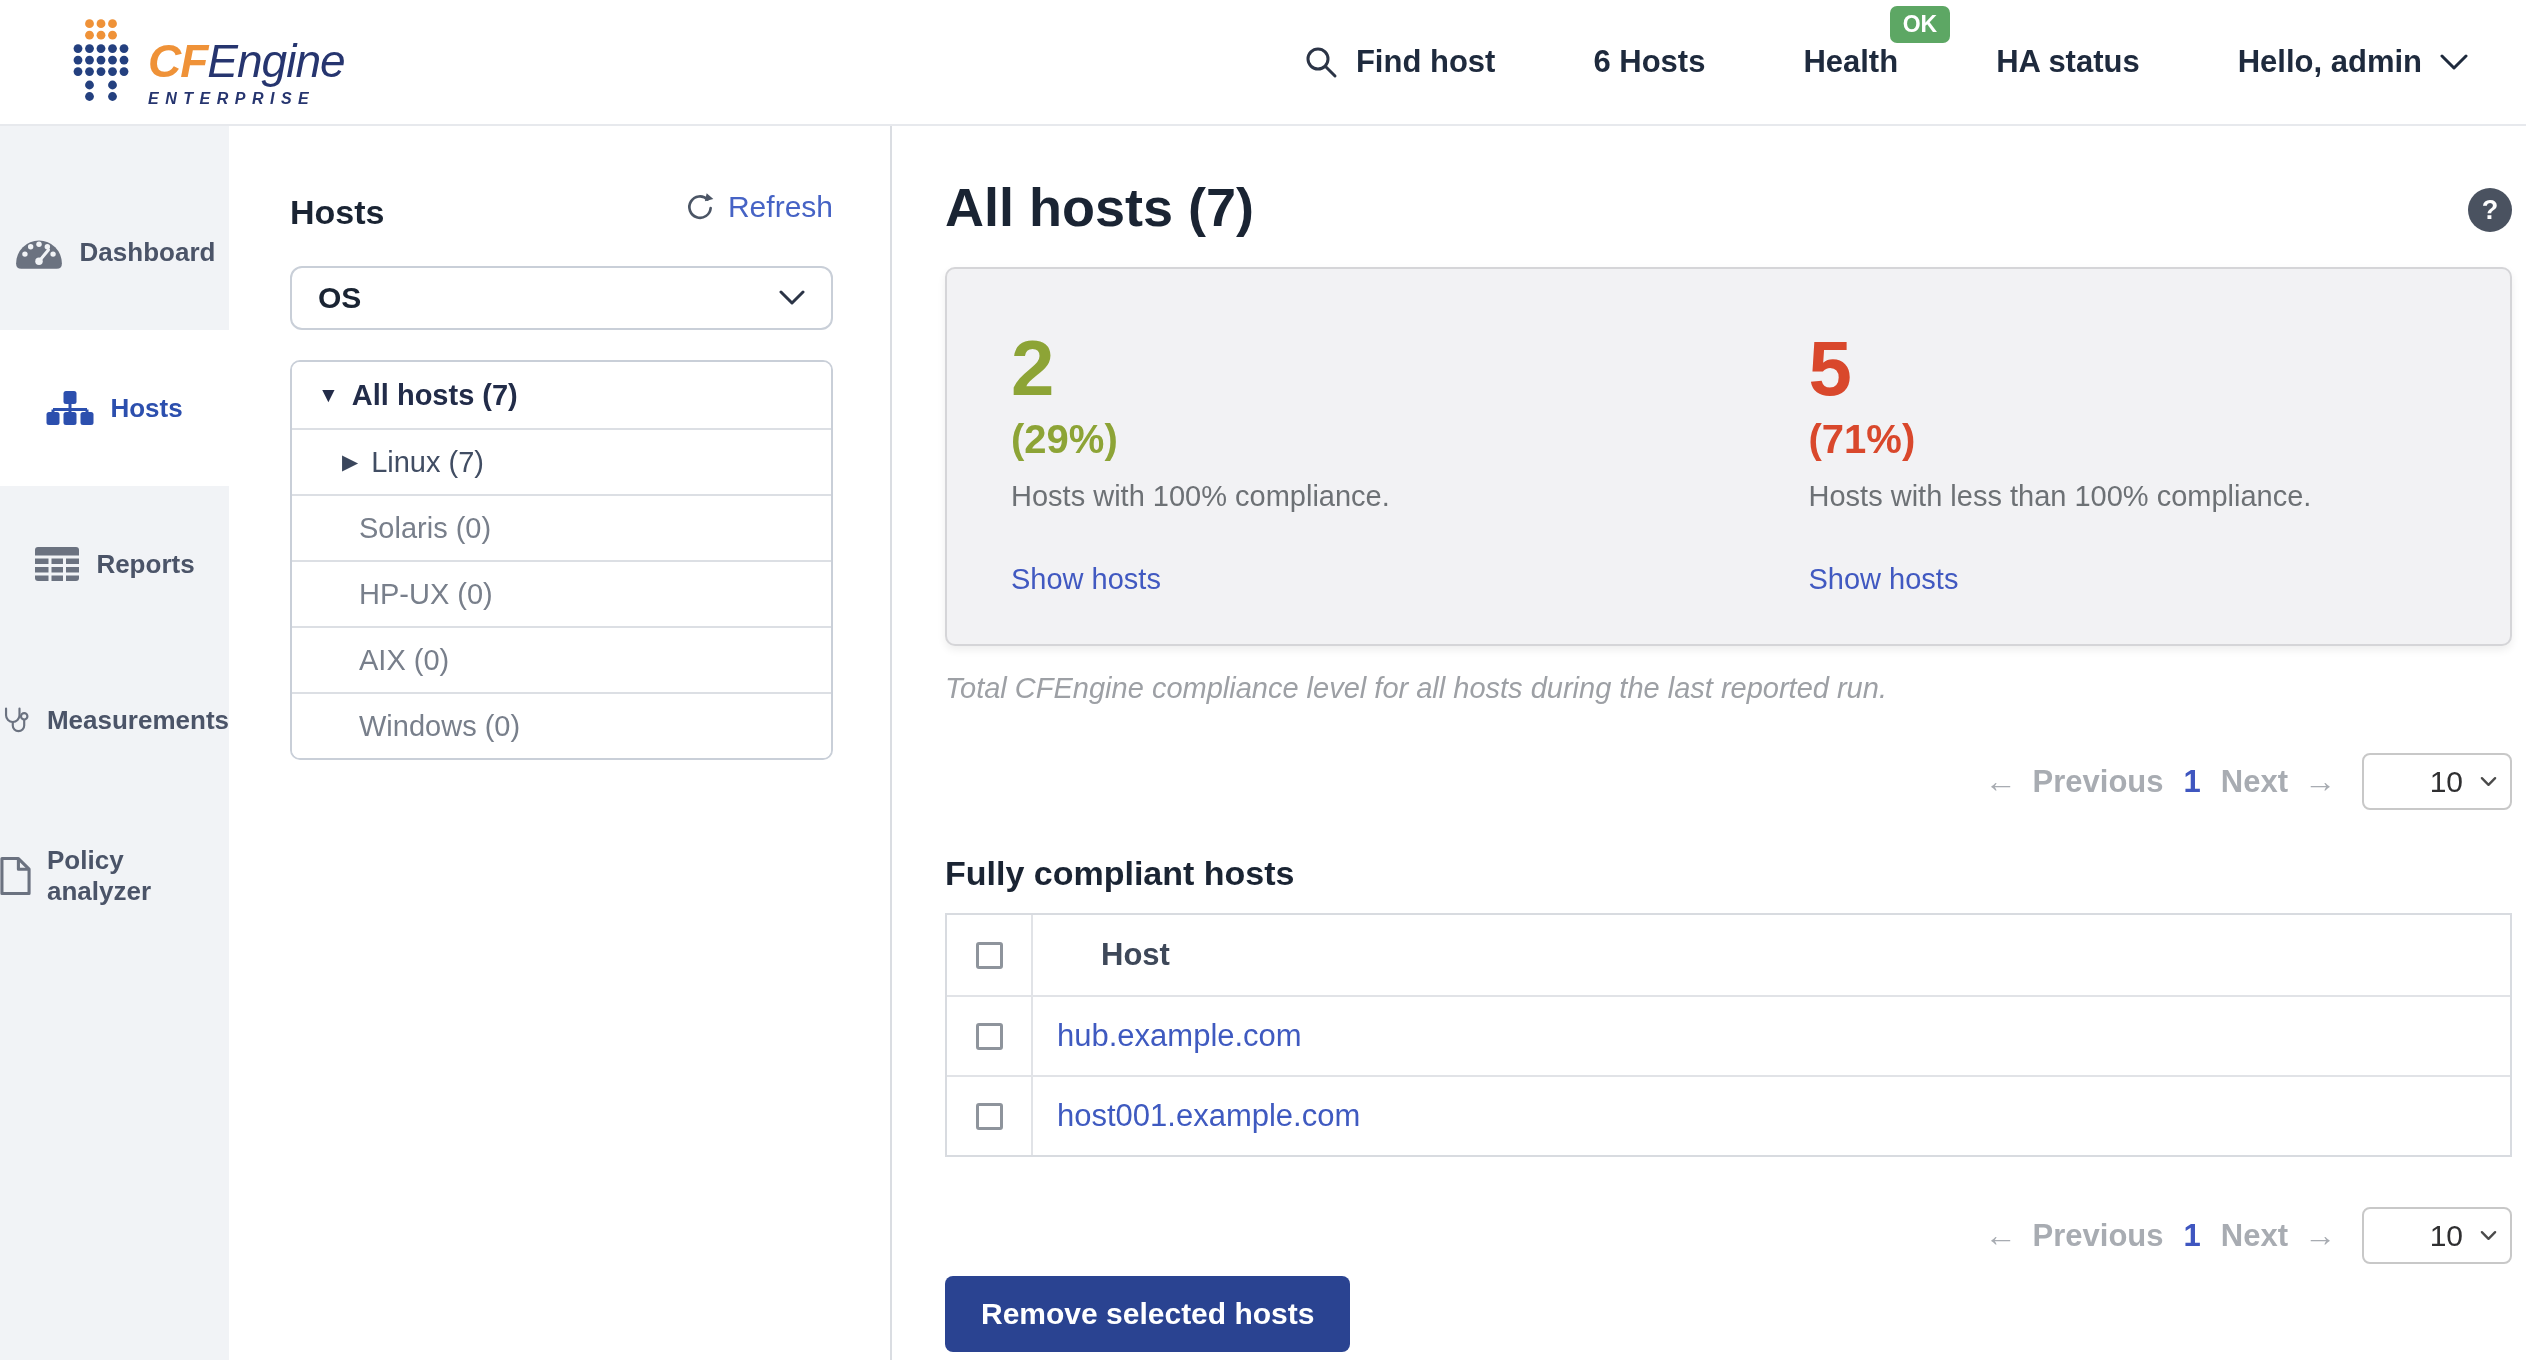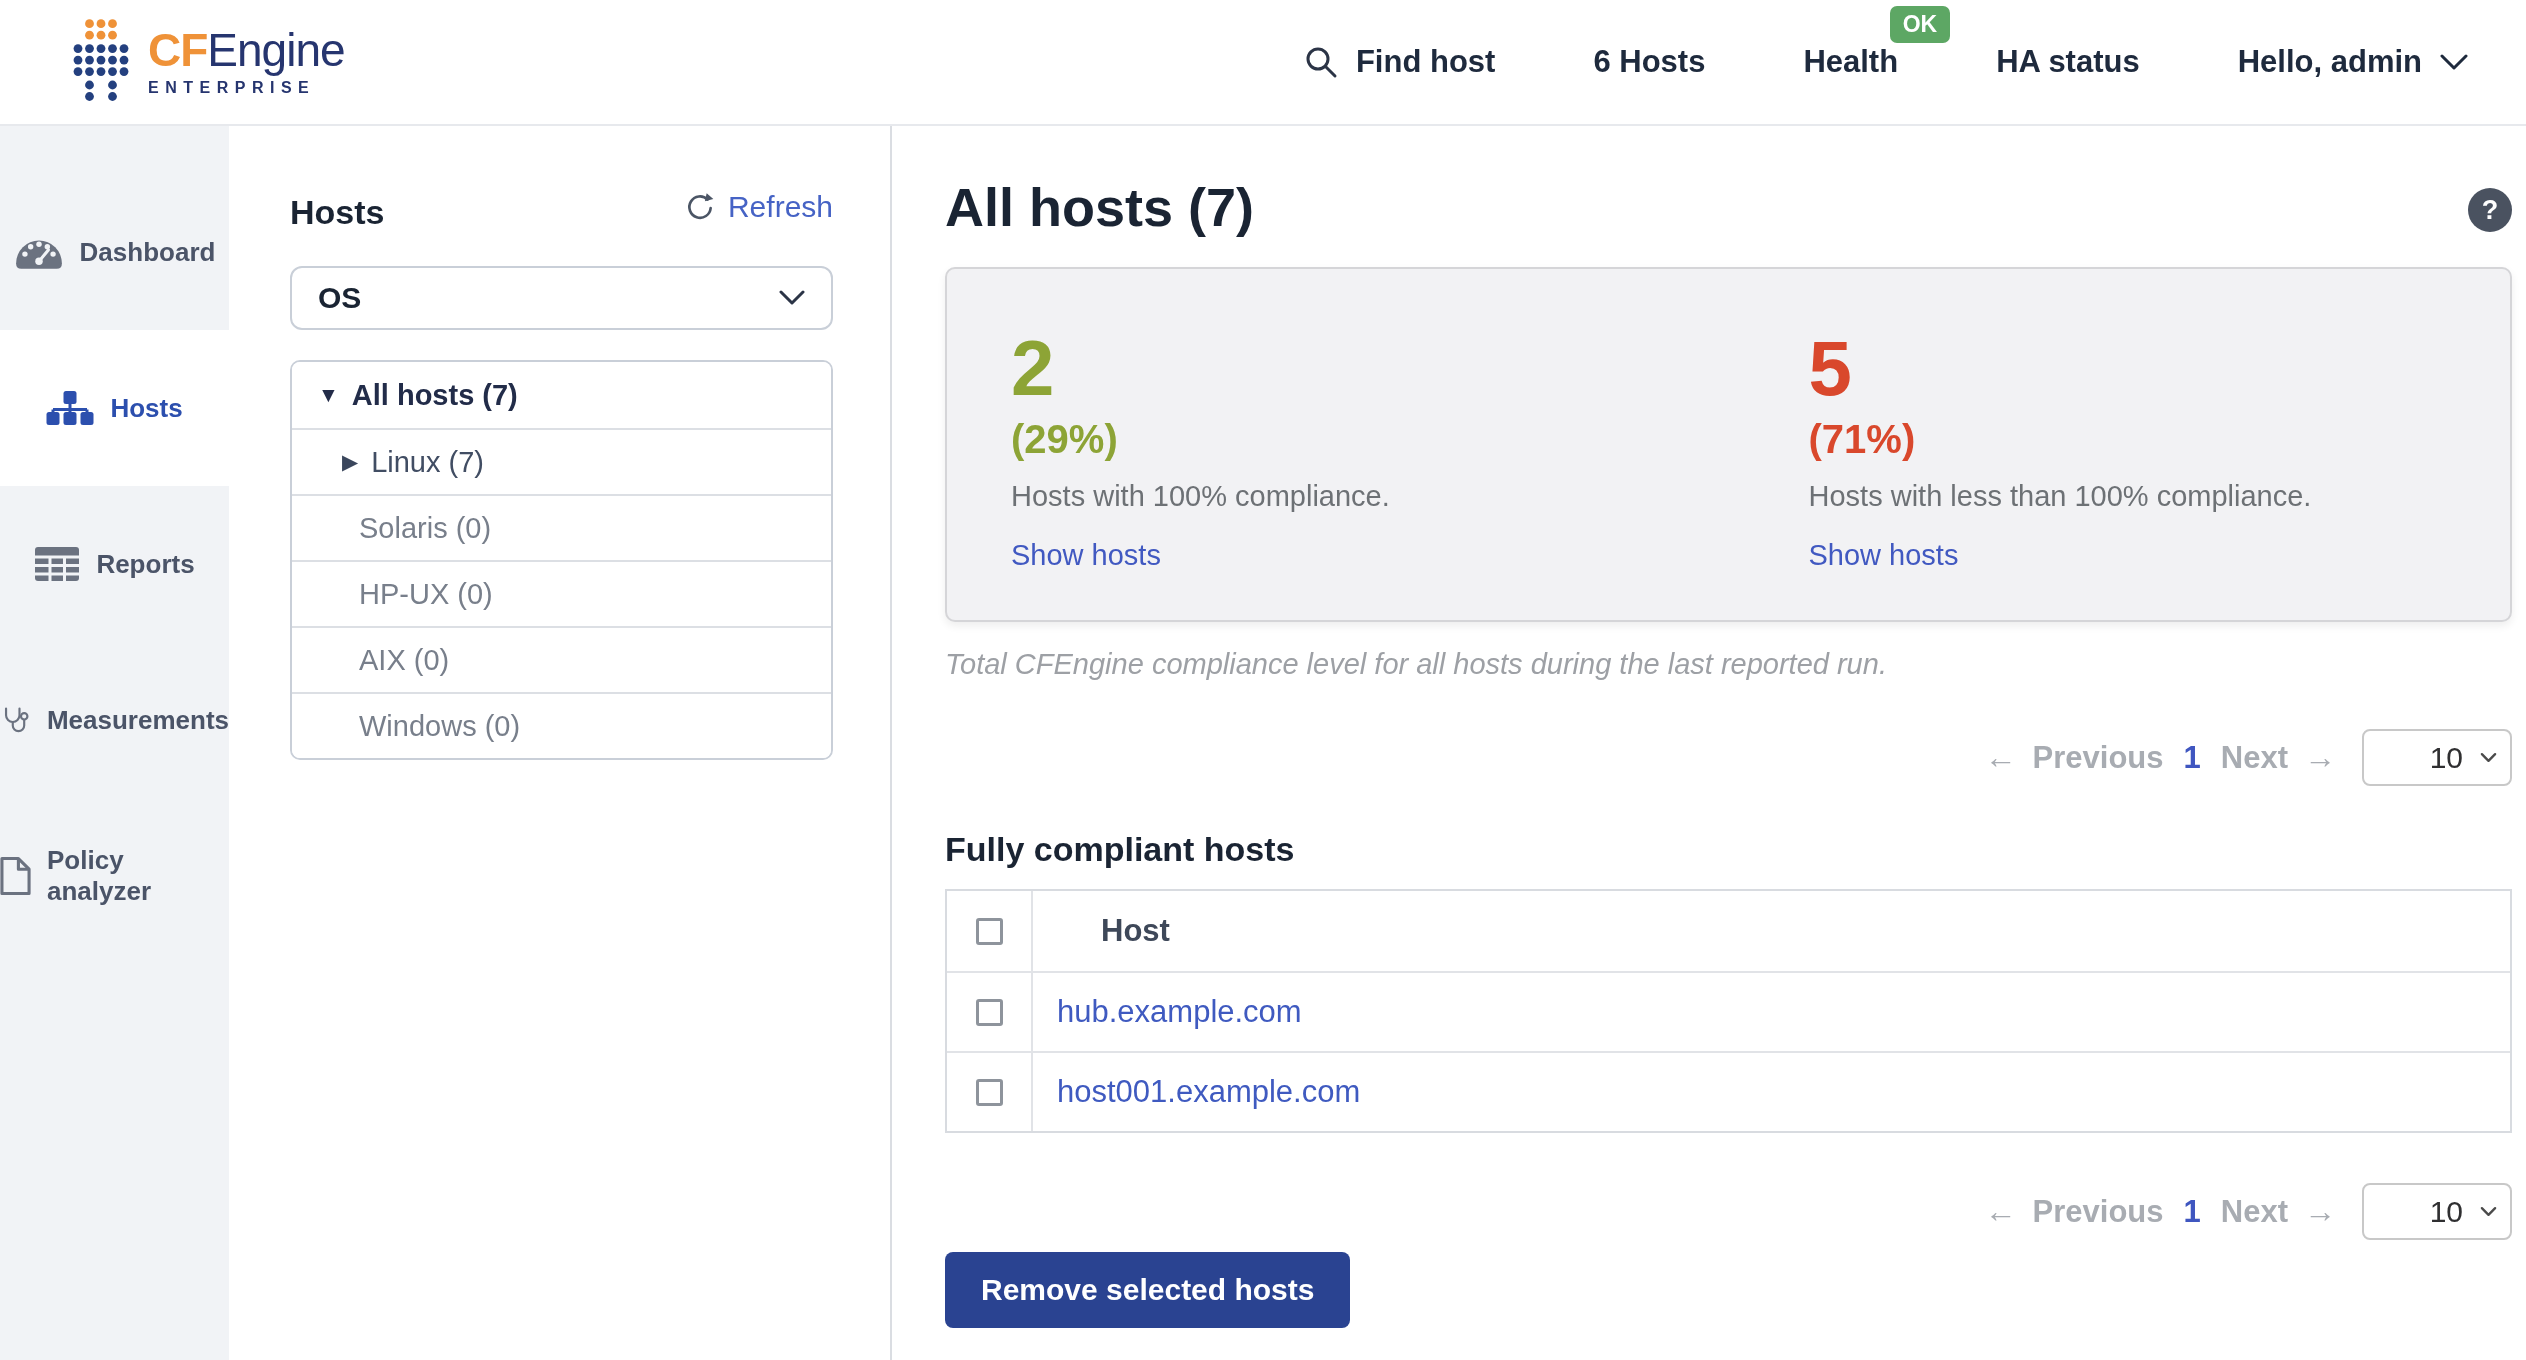--- a/index.html
+++ b/index.html
@@ -5,21 +5,21 @@
   * { box-sizing: border-box; }
   html,body { margin:0; padding:0; }
   body {
     width:2526px; height:1360px; overflow:hidden;
     font-family:"Liberation Sans", sans-serif;
     background:#ffffff; color:#1d2740;
   }
   
   .header { height:126px; display:flex; align-items:center; padding:0 58px 0 72px;
             border-bottom:2px solid #e7e9ed; background:#fff; }
-  .logo { display:flex; align-items:center; gap:18px; cursor:pointer; }
+  .logo { display:flex; align-items:flex-end; gap:18px; cursor:pointer;font-style:italic; }
   .logo-text { display:flex; flex-direction:column; }
   .logo-row { font-size:46px; line-height:46px; letter-spacing:-1px; }
   .logo-cf { color:#ef9238; font-weight:700; }
   .logo-engine { color:#26356f; font-weight:500; }
   .logo-sub { font-size:16px; font-weight:700; color:#26356f; letter-spacing:6.5px; margin-top:6px; }
   .nav { margin-left:auto; display:flex; align-items:center; gap:98px;
          font-size:31px; font-weight:700; color:#1e2a3d; }
   .nav-item { display:flex; align-items:center; gap:18px; cursor:pointer; white-space:nowrap; }
   .health-wrap { position:relative; }
   .badge { position:absolute; top:-38px; right:-52px; background:#5da764; color:#fff;
@@ -62,21 +62,21 @@
   .stats { margin-top:30px; background:#f2f2f4; border:2px solid #d5d5d8; border-radius:10px;
            box-shadow:0 4px 9px rgba(0,0,0,0.07); display:flex; padding:60px 0 48px; }
   .stat { width:50%; }
   .stat-left  { padding-left:64px; }
   .stat-right { padding-left:80px; }
   .stat-num { font-size:78px; font-weight:700; line-height:1; }
   .stat-pct { font-size:40px; font-weight:700; margin-top:10px; }
   .green { color:#8da436; }
   .red   { color:#d9482c; }
   .stat-cap { font-size:29px; color:#6d7175; margin-top:18px; }
-  .stat-link { display:inline-block; font-size:29px; color:#4159c1; margin-top:26px;
+  .stat-link { display:inline-block; font-size:29px; color:#4159c1; margin-top:50px;
                cursor:pointer; text-decoration:none; }
   .note { margin-top:26px; font-style:italic; color:#9da0a5; font-size:29px; }
   .pager { display:flex; align-items:center; justify-content:flex-end; gap:16px;
            font-size:31px; font-weight:700; color:#a8acb2; }
   .pager-top { margin-top:48px; }
   .pager-bottom { margin-top:50px; }
   .pager .arrow { font-weight:400; font-size:32px; }
   .pager .page-num { color:#3f56c0; cursor:pointer; padding:0 4px; }
   .pager .pg-link { cursor:pointer; }
   .page-size { width:150px; height:57px; border:2px solid #c8c8c8; border-radius:8px;

